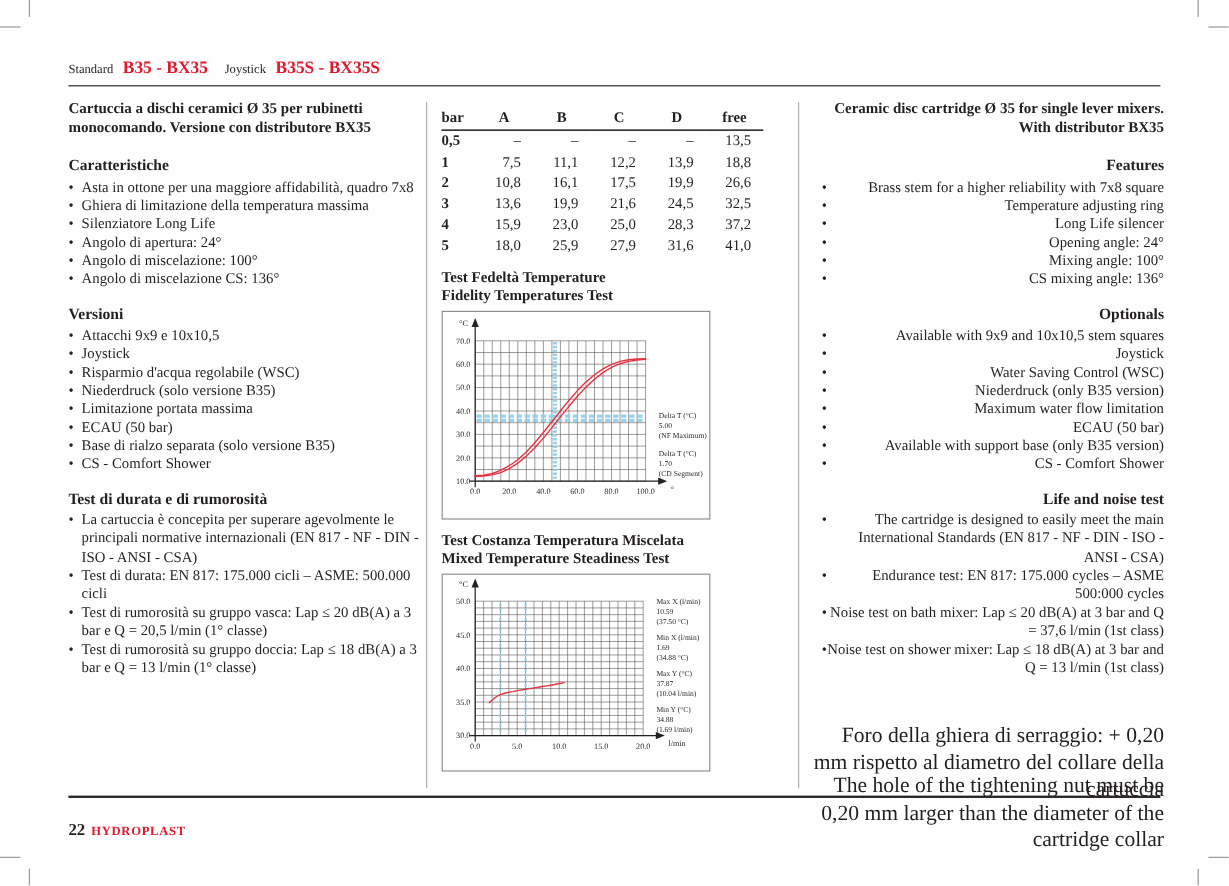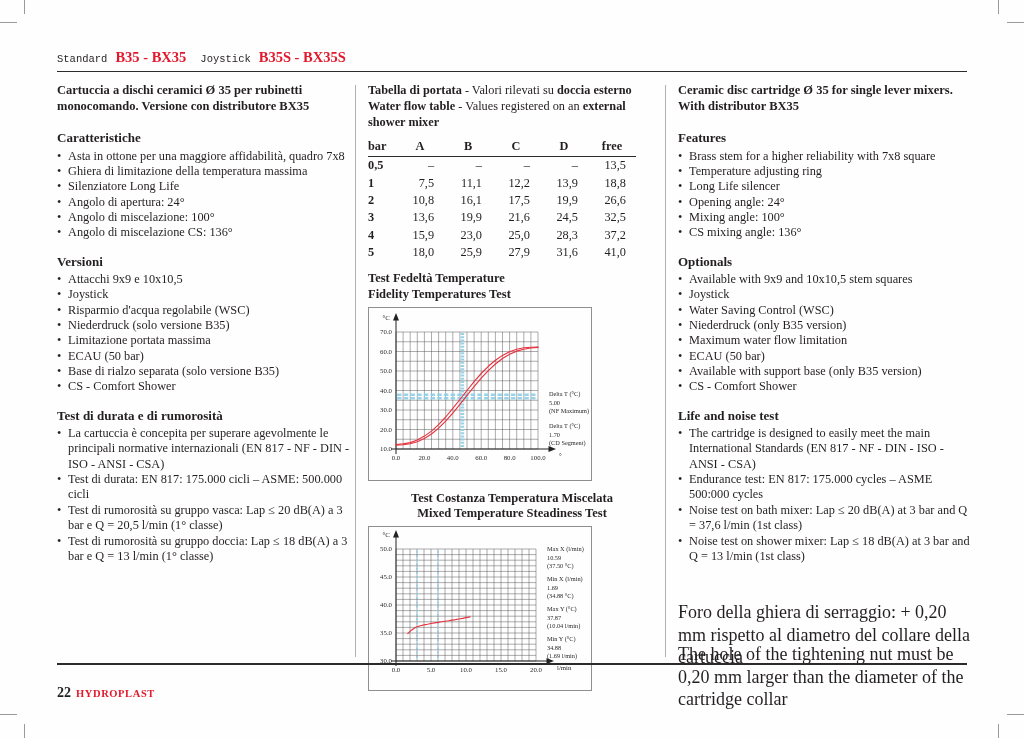--- a/index.html
+++ b/index.html
@@ -4,44 +4,44 @@
 <style>
   html,body{margin:0;padding:0;}
   body{
     width:1024px;height:738px;position:relative;background:#fefefe;
     font-family:"Liberation Serif","DejaVu Serif",serif;color:#231f20;overflow:hidden;
   }
   
   .crop{position:absolute;background:#9a9a9a;}
   
   .page-header{position:absolute;left:57px;top:48px;width:910px;border-bottom:1.5px solid #2e2a2b;padding-bottom:5px;}
-  .hdr-label{font-size:10.5px;color:#231f20;font-family:Liberation Mono, monospace;}
+  .hdr-label{font-size:10.5px;color:#231f20;}
   .hdr-models{font-size:14.5px;font-weight:bold;color:var(--red);margin:0 10px 0 4px;}
   
   .col{position:absolute;top:83px;font-size:12.3px;line-height:1.25;}
   .col-left{left:57px;width:296px;}
   .col-middle{left:368px;width:288px;}
-  .col-right{left:678px;width:292px;height:572px;}
+  .col-right{left:678px;width:292px;height:572px;text-align:right;}
   .divider{position:absolute;top:85px;height:572px;width:1px;background:#b0aeae;}
   .divider-1{left:355px;}
   .divider-2{left:665px;}
   .col-title{font-size:12.5px;font-weight:bold;margin:0 0 16px 0;line-height:1.25;}
   .sec-heading{font-size:13px;font-weight:bold;margin:13px 0 2px 0;}
   .b-row{display:flex;}
   .b-dot{width:11px;flex:none;}
   .b-text{flex:1;}
   
   .table-title{margin:0;font-size:12.3px;line-height:1.3;}
   .flow-table{border-collapse:collapse;margin-top:8px;font-size:12.3px;width:268px;}
   .flow-table th{font-weight:bold;text-align:center;border-bottom:1.2px solid #2e2a2b;padding:0 0 2px 0;}
   .flow-table th.first{text-align:left;}
   .flow-table td{text-align:right;padding:1px 10px 1px 0;}
   .flow-table td.first{text-align:left;font-weight:bold;padding-right:0;}
   .chart-title{font-weight:bold;margin:10px 0 4px 0;font-size:12.5px;line-height:1.25;}
-  .chart-title.second{text-align:center;}
+  .chart-title.second{}
   .chart-box{width:222px;border:1px solid #8f8f8f;background:#fefefe;}
   .chart-box svg{display:block;font-family:"Liberation Serif","DejaVu Serif",serif;}
   
   .note{position:absolute;left:0;width:100%;font-size:18px;line-height:1.25;}
   .note-it{top:500px;}
   .note-en{top:542px;}
   
   .footer-rule{position:absolute;left:57px;top:663px;width:910px;height:1.5px;background:#2e2a2b;}
   .page-footer{position:absolute;left:57px;top:683px;}
   .page-num{font-size:14px;font-weight:bold;color:#231f20;}
@@ -145,21 +145,20 @@
         <span class="b-text">Test di rumorosità su gruppo vasca: Lap ≤ 20 dB(A) a 3 bar e Q = 20,5 l/min (1° classe)</span>
       </div>
       <div class="b-row">
         <span class="b-dot">•</span>
         <span class="b-text">Test di rumorosità su gruppo doccia: Lap ≤ 18 dB(A) a 3 bar e Q = 13 l/min (1° classe)</span>
       </div>
     </div>
 </div>
 
 <div class="col col-middle">
-  <p class="table-title"><b>Tabella di portata</b><span> - Valori rilevati su </span><b>doccia esterno</b><br><b>Water flow table</b><span> - Values registered on an </span><b>external shower mixer</b></p>
 
   <table class="flow-table">
       <thead>
         <tr>
           <th class="first">bar</th>
           <th>A</th>
           <th>B</th>
           <th>C</th>
           <th>D</th>
           <th>free</th>

